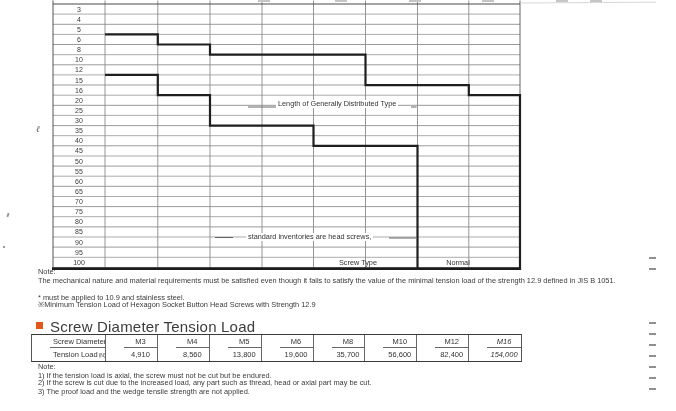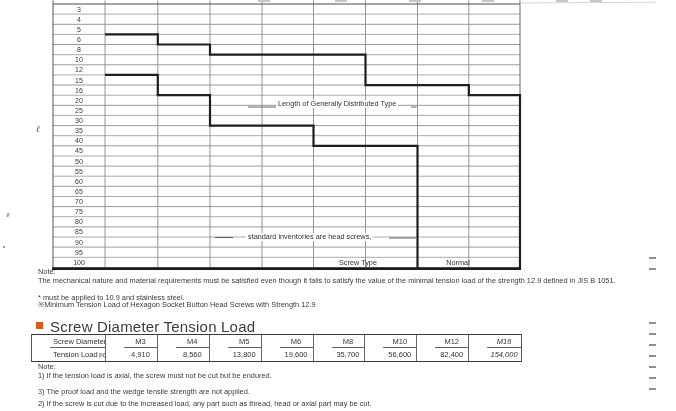--- a/index.html
+++ b/index.html
@@ -146,21 +146,21 @@
       <div class="tcell bot">13,800</div>
       <div class="tcell bot">19,600</div>
       <div class="tcell bot">35,700</div>
       <div class="tcell bot">56,600</div>
       <div class="tcell bot">82,400</div>
       <div class="tcell bot last">154,000</div>
     </div>
 
   <div class="note" style="top:363px;">Note:</div>
   <div class="note" style="top:371.5px;">1) If the tension load is axial, the screw must not be cut but be endured.</div>
-  <div class="note" style="top:400px;">2) If the screw is cut due to the increased load, any part such as thread, head or axial part may be cut.</div>
+  <div class="note" style="top:379px;">2) If the screw is cut due to the increased load, any part such as thread, head or axial part may be cut.</div>
   <div class="note" style="top:387.5px;">3) The proof load and the wedge tensile strength are not applied.</div>
 
   <div id="artifacts">
       <div class="smudge" style="left: 258px; top: 0px; width: 12px;"></div>
       <div class="smudge" style="left: 335px; top: 0px; width: 12px;"></div>
       <div class="smudge" style="left: 409px; top: 0px; width: 12px;"></div>
       <div class="smudge" style="left: 482px; top: 0px; width: 12px;"></div>
       <div class="smudge" style="left: 556px; top: 0px; width: 12px;"></div>
       <div class="smudge" style="left: 590px; top: 0px; width: 12px;"></div>
       <div class="dash" style="left: 649px; top: 257px;"></div>

